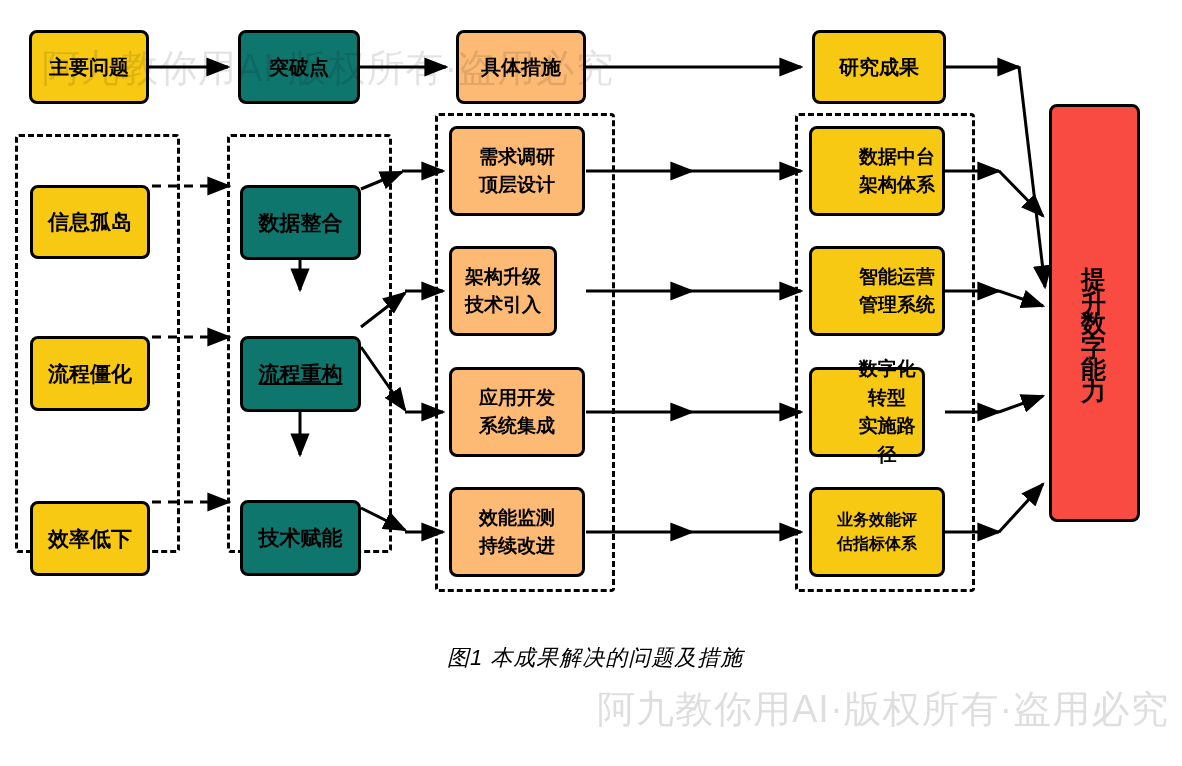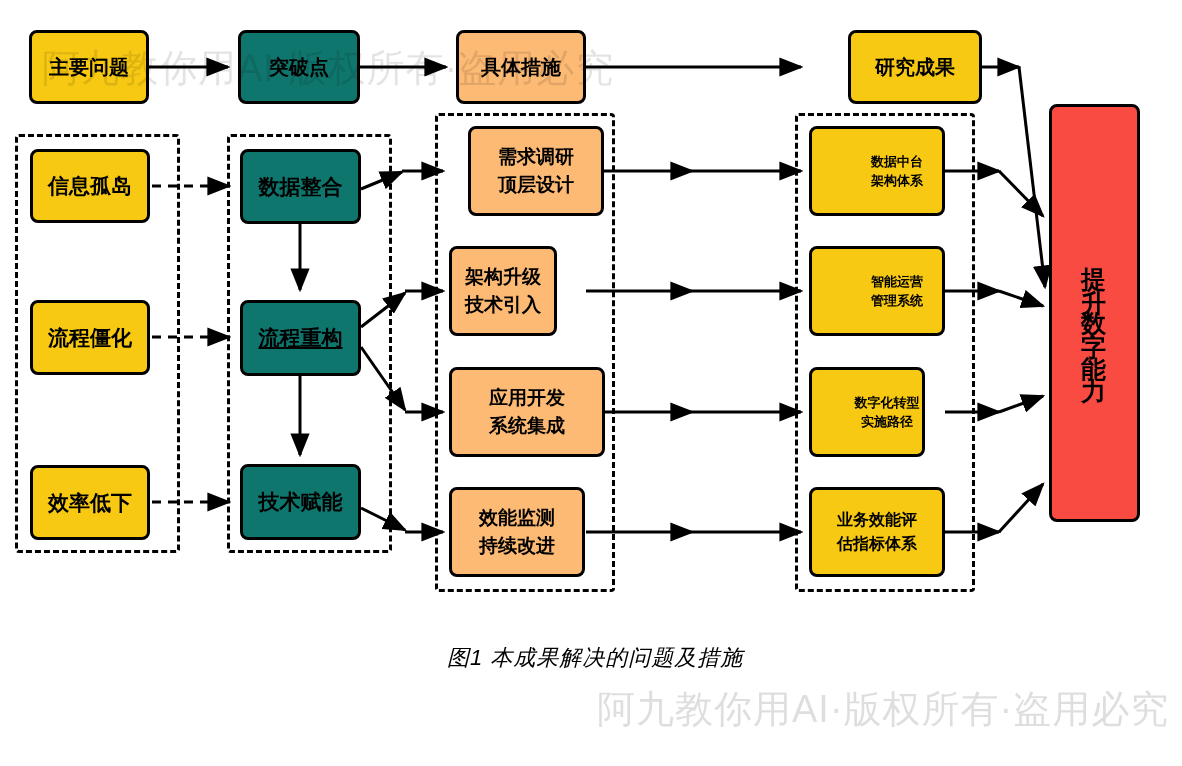--- a/index.html
+++ b/index.html
@@ -16,24 +16,24 @@
   }
   .yellow{background:#F8C912;}
   .green{background:#0f766e;}
   .blue{background:#fdba74;}
   .red{background:#FA4B43;}
   .group{
     position:absolute;z-index:1;box-sizing:border-box;
     border:3px dashed #000;border-radius:4px;background:transparent;
   }
   .h1size{font-size:20px;}
-  .c1size{font-size:21px;font-weight:600;}
+  .c1size{font-size:21px;font-weight:600;margin-top:36px;}
   .two-line{white-space:pre-line;line-height:1.5;font-size:19px;font-weight:600;}
   .res-sm{font-size:16px;}
-  .res-md{font-size:13px;padding-left:40px;}
+  .res-md{font-size:19px;padding-left:40px;}
   .goal-box{z-index:2;}
   .goal-text{
     writing-mode:vertical-rl;text-orientation:upright;
     font-size:25px;font-weight:700;letter-spacing:0.88em;
   }
   .caption{
     position:absolute;z-index:2;font-size:22px;font-weight:500;letter-spacing:1px;
   }
   .watermark{
     position:absolute;z-index:10;font-size:38px;font-weight:500;
@@ -95,40 +95,40 @@
       <line x1="945" y1="412" x2="999" y2="412" marker-end="url(#ah)"></line>
       <line x1="999" y1="412" x2="1043" y2="396" marker-end="url(#ah)"></line>
       <line x1="945" y1="532" x2="999" y2="532" marker-end="url(#ah)"></line>
       <line x1="999" y1="532" x2="1043" y2="484" marker-end="url(#ah)"></line>
     </g>
   </svg>
 
   <div class="box yellow h1size" style="left:29px;top:30px;width:120px;height:74px;">主要问题</div>
   <div class="box green h1size" style="left:238px;top:30px;width:122px;height:74px;">突破点</div>
   <div class="box blue h1size" style="left:456px;top:30px;width:130px;height:74px;">具体措施</div>
-  <div class="box yellow h1size" style="left:812px;top:30px;width:134px;height:74px;margin-left:36px;">研究成果</div>
+  <div class="box yellow h1size" style="left:812px;top:30px;width:134px;height:74px;">研究成果</div>
 
   <div class="group" style="left:15px;top:134px;width:165px;height:419px;"></div>
   <div class="group" style="left:227px;top:134px;width:165px;height:419px;"></div>
   <div class="group" style="left:435px;top:113px;width:180px;height:479px;"></div>
   <div class="group" style="left:795px;top:113px;width:180px;height:479px;"></div>
 
   <div class="box yellow c1size" style="left:30px;top:149px;width:120px;height:74px;">信息孤岛</div>
   <div class="box yellow c1size" style="left:30px;top:300px;width:120px;height:75px;">流程僵化</div>
   <div class="box green c1size" style="left:240px;top:149px;width:121px;height:75px;">数据整合</div>
 
   <div class="box yellow c1size" style="left:30px;top:465px;width:120px;height:75px;">效率低下</div>
   <div class="box green c1size" style="left:240px;top:300px;width:121px;height:76px;text-decoration:underline;">流程重构</div>
   <div class="box green c1size" style="left:240px;top:464px;width:121px;height:76px;">技术赋能</div>
 
-  <div class="box blue two-line" style="left:468px;top:126px;width:136px;height:90px;">需求调研
+  <div class="box blue two-line" style="left:449px;top:126px;width:136px;height:90px;">需求调研
 顶层设计</div>
   <div class="box blue two-line" style="left:449px;top:246px;width:108px;height:90px;">架构升级
 技术引入</div>
-  <div class="box blue two-line" style="left:449px;top:367px;width:156px;height:90px;">应用开发
+  <div class="box blue two-line" style="left:449px;top:367px;width:136px;height:90px;">应用开发
 系统集成</div>
   <div class="box blue two-line" style="left:449px;top:487px;width:136px;height:90px;">效能监测
 持续改进</div>
 
   <div class="box yellow two-line res-md" style="left:809px;top:126px;width:136px;height:90px;">数据中台
 架构体系</div>
   <div class="box yellow two-line res-md" style="left:809px;top:246px;width:136px;height:90px;">智能运营
 管理系统</div>
   <div class="box yellow two-line res-md" style="left:809px;top:367px;width:116px;height:90px;">数字化转型
 实施路径</div>

